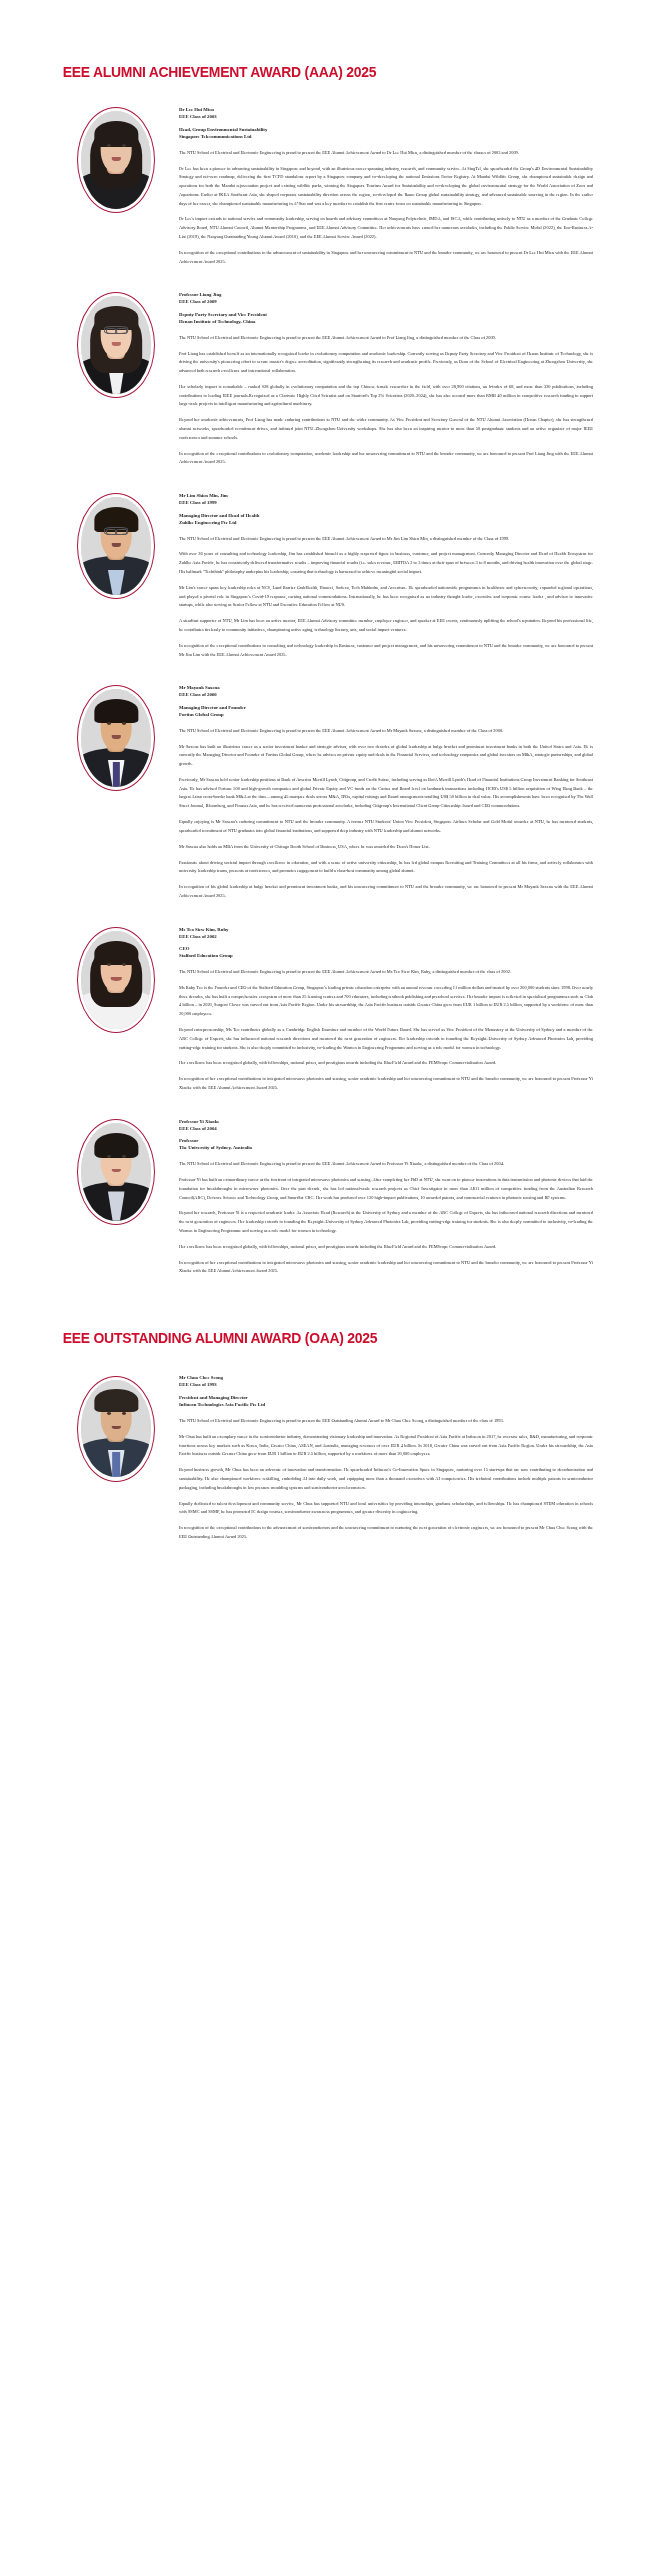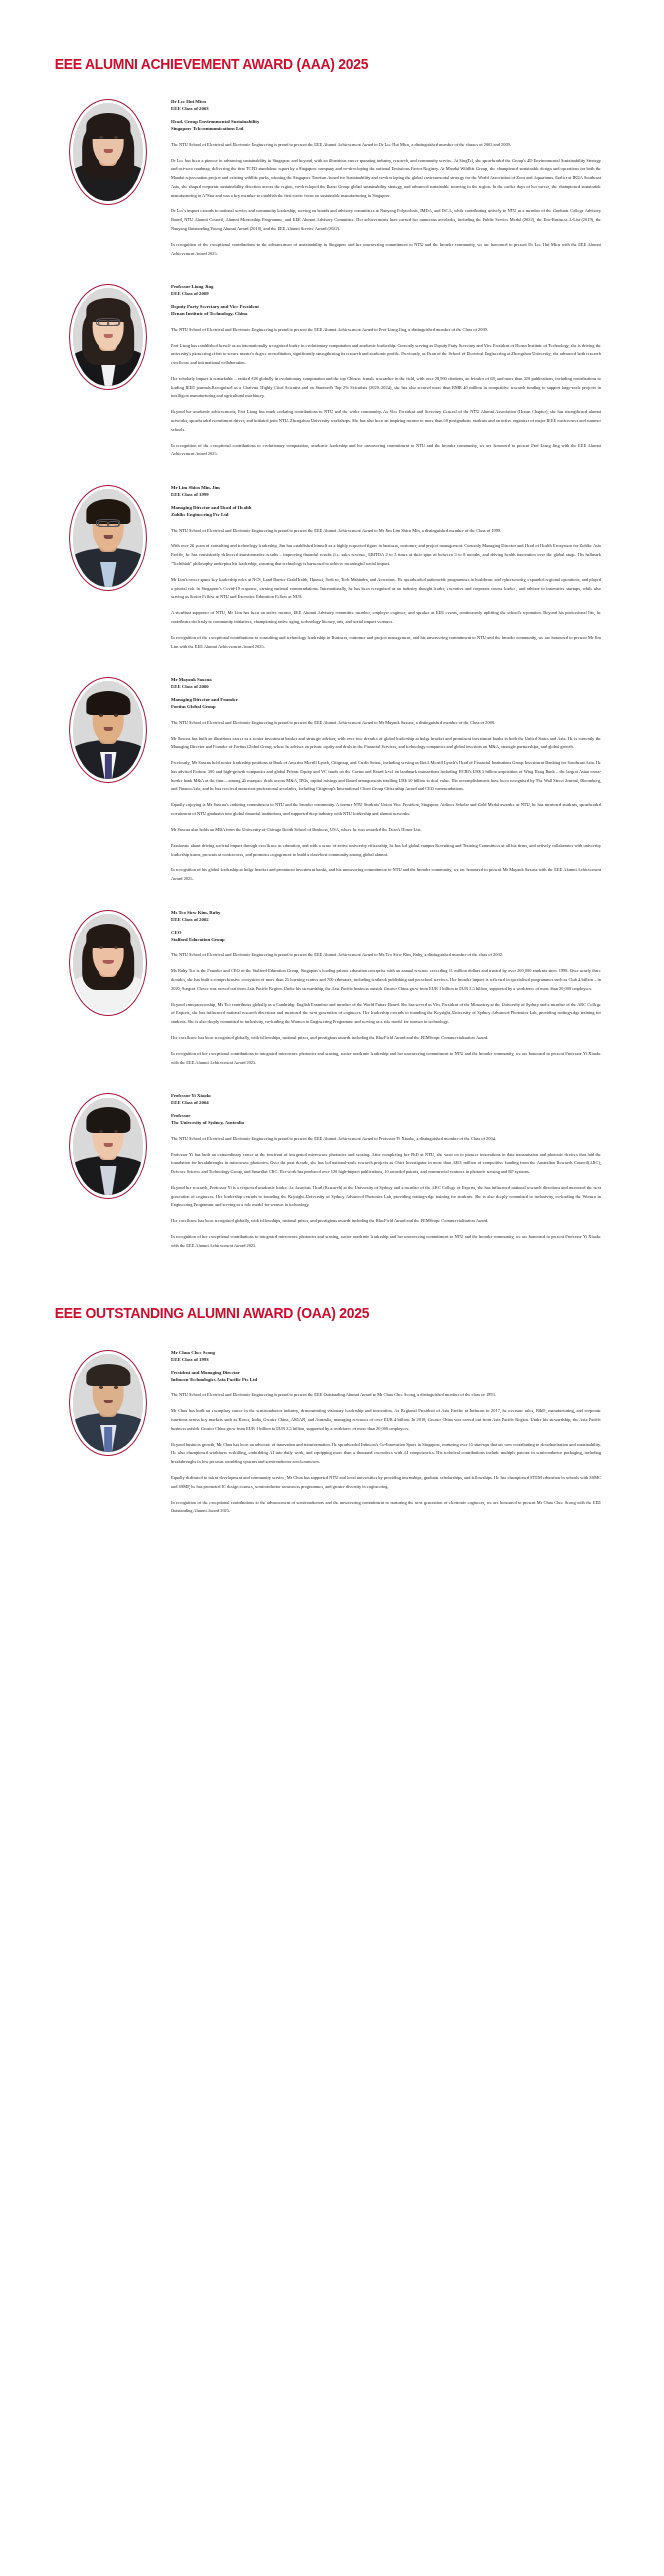--- a/index.html
+++ b/index.html
@@ -9,21 +9,21 @@
     background: #ffffff;
   }
   body {
     width: 665px;
     font-family: "Liberation Serif", "DejaVu Serif", serif;
     color: #1a1a1a;
   }
   .page {
     width: 665px;
     position: relative;
-    padding: 8px;
+    padding: 16px;
   }
   
   .section-heading {
     color: #CE0E2D;
     font-family: "Liberation Sans", "DejaVu Sans", sans-serif;
     font-weight: bold;
     font-size: 15.5px;
     letter-spacing: -0.3px;
     transform: scaleX(0.90);
     transform-origin: left center;

